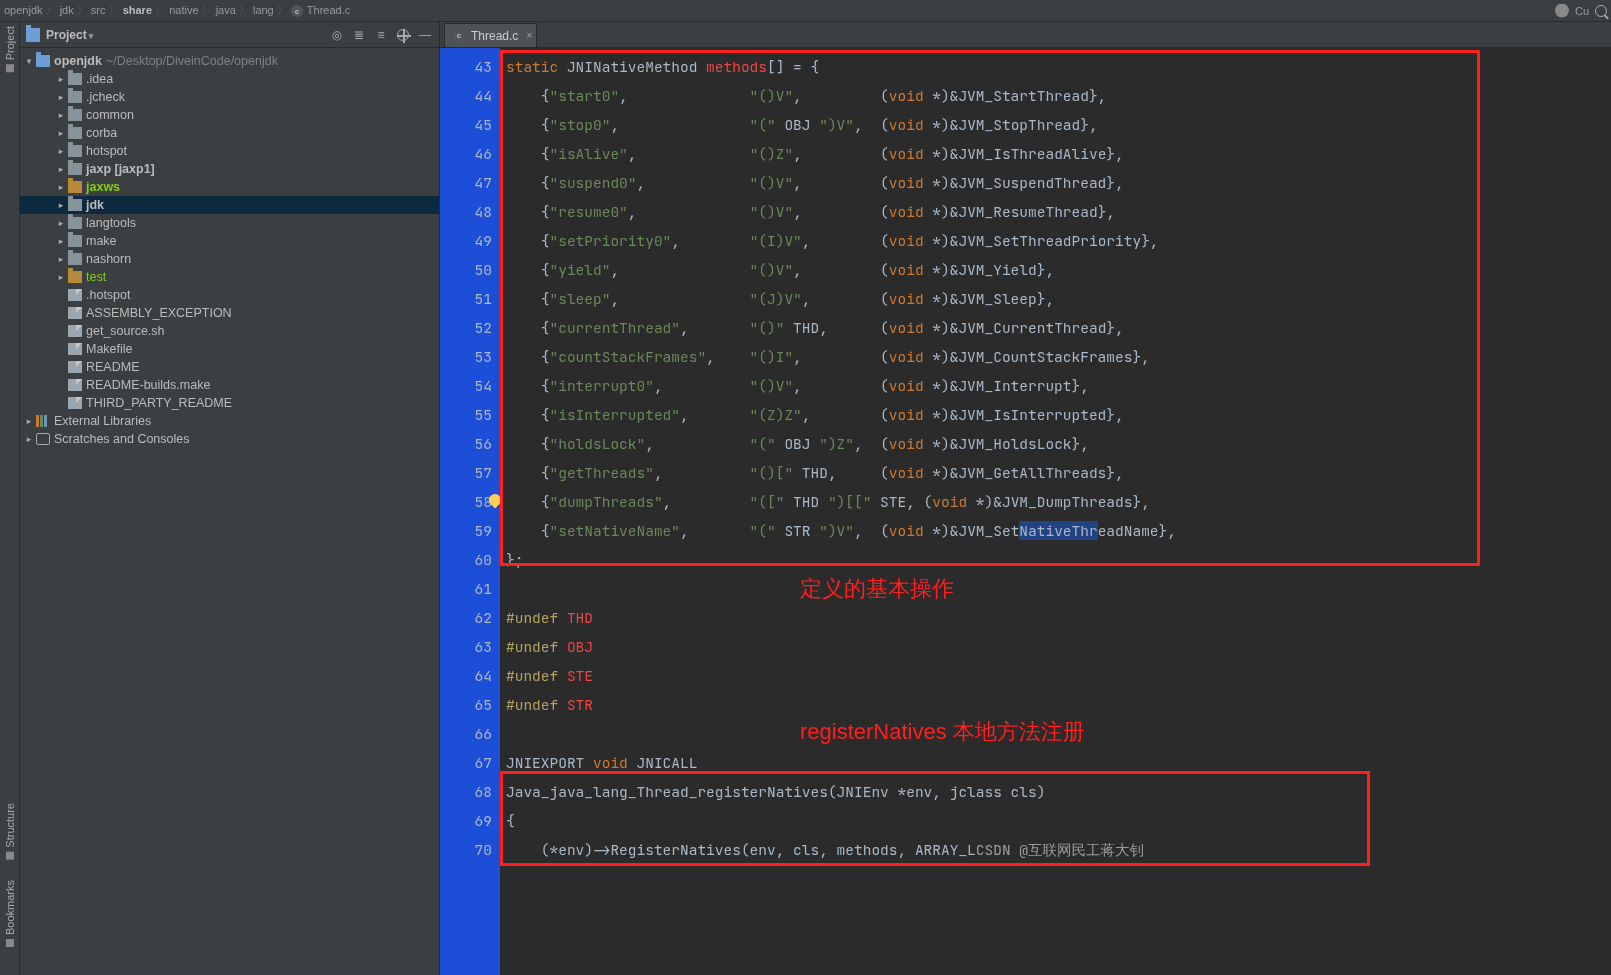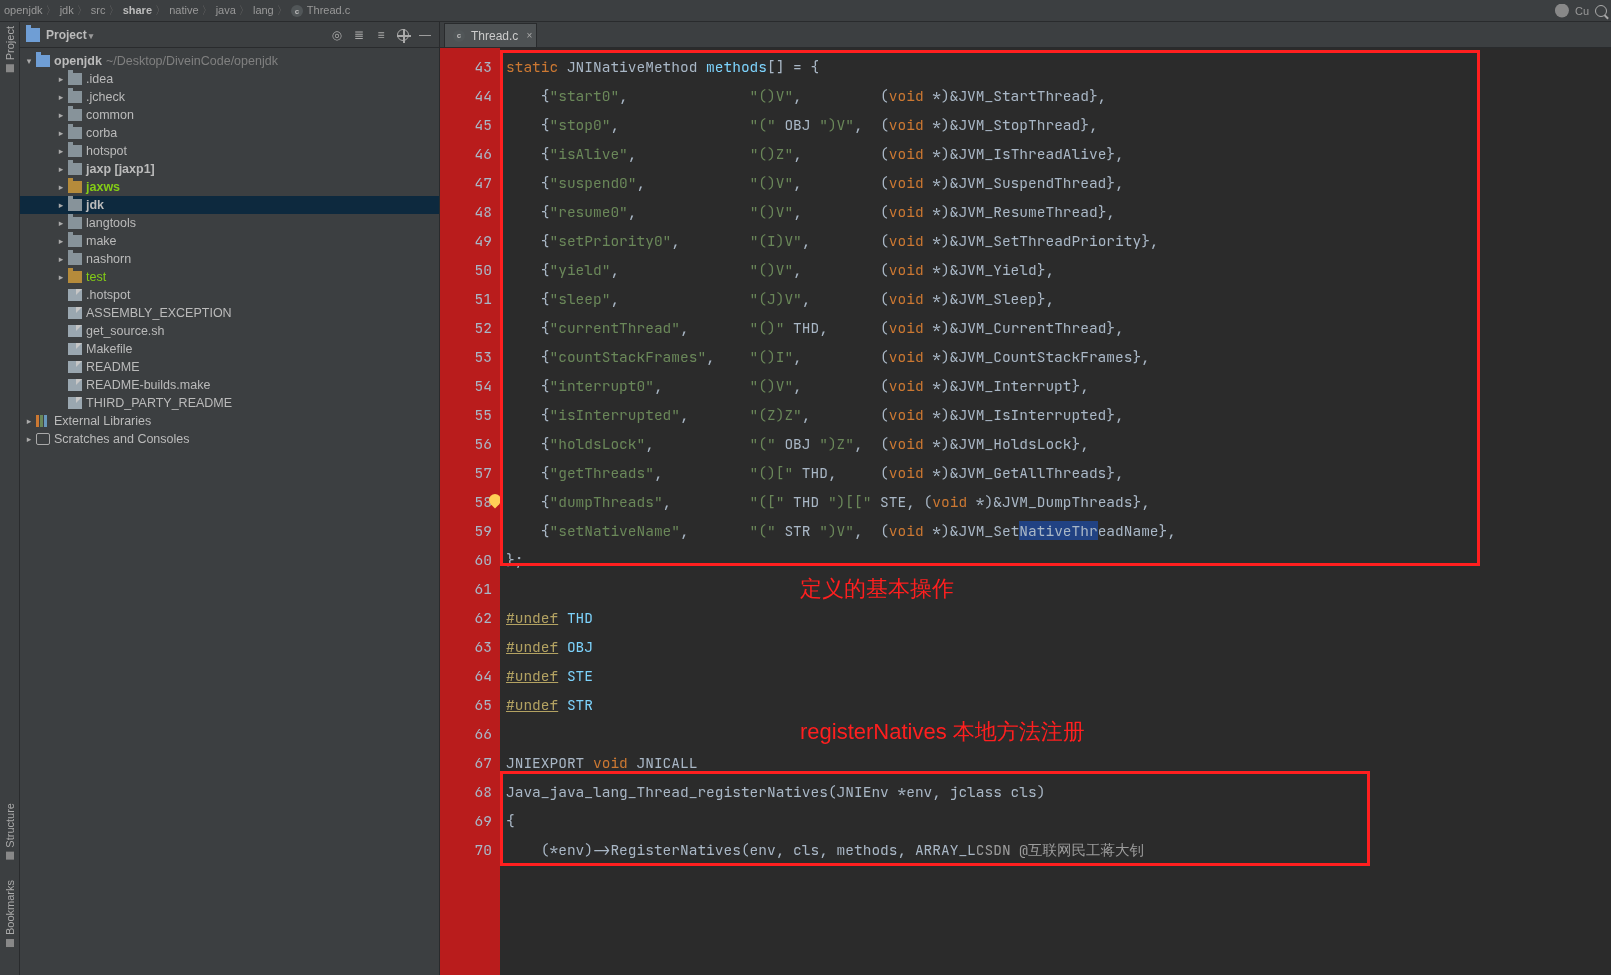--- a/index.html
+++ b/index.html
@@ -84,28 +84,28 @@
   .tree .label.bold{font-weight:700;}
   .tree .label.gold{color:#84cc16;}
 
   
   .editor-side { flex:1; display:flex; flex-direction:column; min-width:0;}
   .tab-row { height:26px; background:#3c3f41; border-bottom:1px solid #292b2d; display:flex; align-items:flex-end; padding-left:4px;}
   .tab { height:24px; background:#515658; border:1px solid #292b2d; border-bottom:none; padding:0 18px 0 8px; margin-right:2px; display:flex; align-items:center; gap:6px; font-size:12px; color:#ccc; position:relative; cursor:pointer;}
   .tab.active{ background:#4e5254;}
   .tab .close{ position:absolute; right:4px; font-size:10px; color:#aaa;}
   .editor-area { flex:1; display:flex; min-height:0; background:#2b2b2b;}
-  .gutter { width:60px; background:#b91c1c; text-align:right; padding:4px 8px 4px 0; color:#606366; font-family:"JetBrains Mono","Consolas",monospace; font-size:14.5px; line-height:29px; position:relative;}
+  .gutter { width:60px; background:#1d4ed8; text-align:right; padding:4px 8px 4px 0; color:#606366; font-family:"JetBrains Mono","Consolas",monospace; font-size:14.5px; line-height:29px; position:relative;}
   .gutter .bulb{position:absolute; right:-1px; top:calc(29px*15 + 11px); width:12px; height:12px; background:#ffcf56; border-radius:50% 50% 50% 0; transform:rotate(-45deg);}
   .code { flex:1; padding:4px 0 4px 6px; overflow:auto; position:relative;}
   pre.codeblock { margin:0; font-family:"JetBrains Mono","Consolas",monospace; font-size:14.5px; line-height:29px; white-space:pre; color:#a9b7c6;}
   .k-orange{color:#cc7832;}
   .k-green{color:#6a8759;}
-  .k-purple{color:#7dd3fc;}
-  .k-mustard{color:#b3a262;text-decoration:underline;}
+  .k-purple{color:#ef4444;}
+  .k-mustard{color:#b3a262;}
   .sel{background:#214283;}
   .redbox1{position:absolute; border:3px solid #ff1f1f; pointer-events:none;}
   .annot{position:absolute; color:#ff1f1f; font-family:"Microsoft YaHei","PingFang SC",sans-serif; font-size:22px; pointer-events:none;}
   .watermark-inline{color:#b0b0b0; opacity:.85;}
 </style>
 </head>
 <body>
 
 <div class="breadcrumb-bar">
   <span id="crumbs"><span class="crumb">openjdk</span><span class="sep">  〉 </span><span class="crumb">jdk</span><span class="sep">  〉 </span><span class="crumb">src</span><span class="sep">  〉 </span><span class="crumb bold">share</span><span class="sep">  〉 </span><span class="crumb">native</span><span class="sep">  〉 </span><span class="crumb">java</span><span class="sep">  〉 </span><span class="crumb">lang</span><span class="sep">  〉 </span><span class="crumb"><span class="ico-cfile" style="display: inline-flex; vertical-align: middle; margin-right: 4px; width: 12px; height: 12px;">c</span>Thread.c</span></span>

